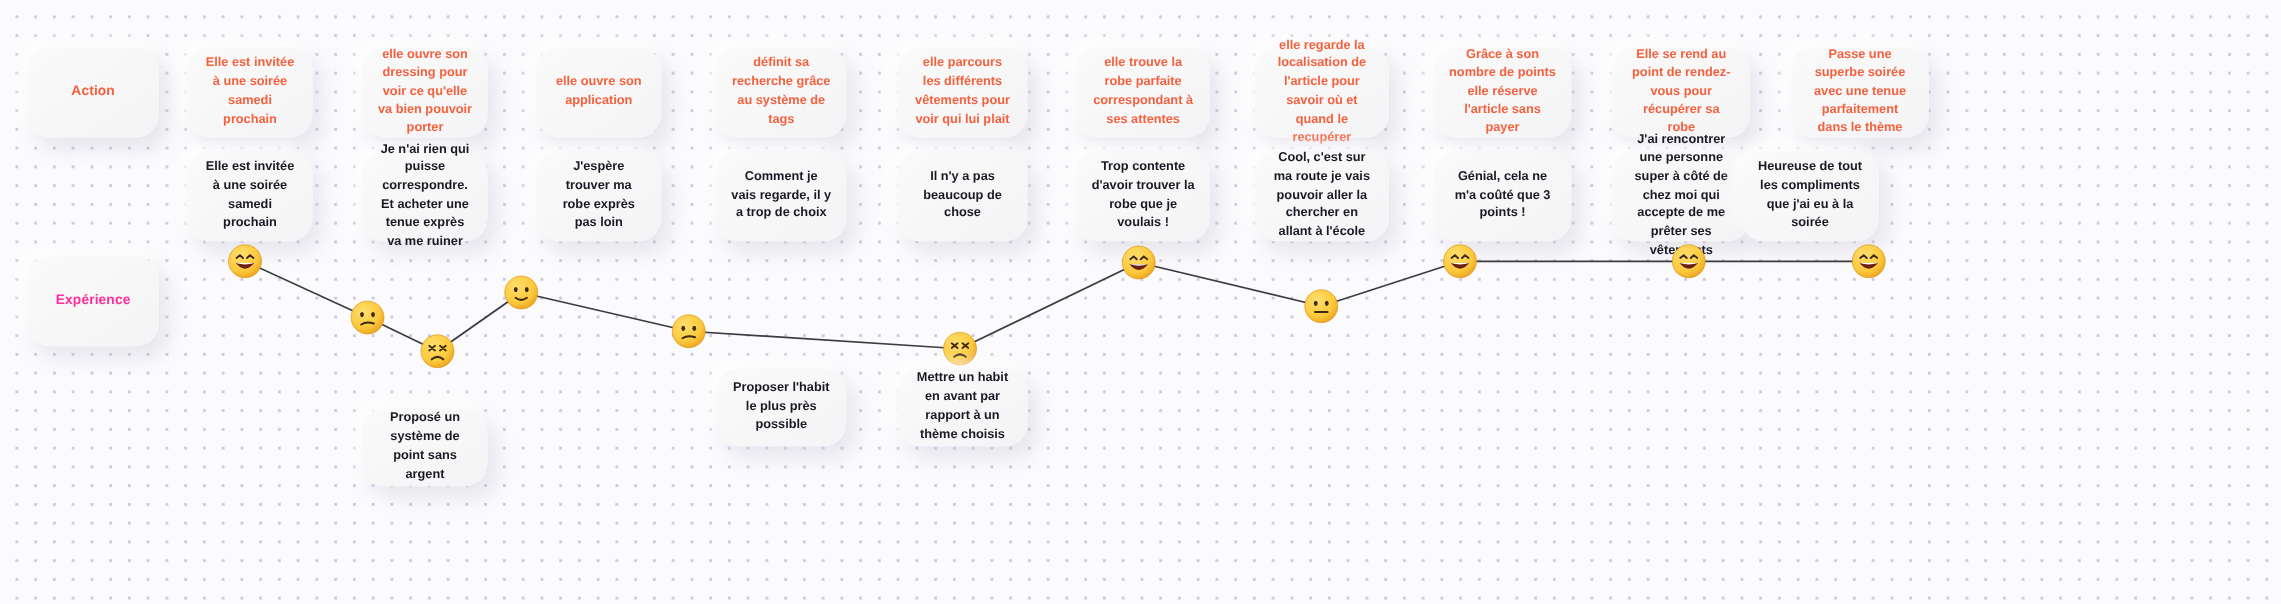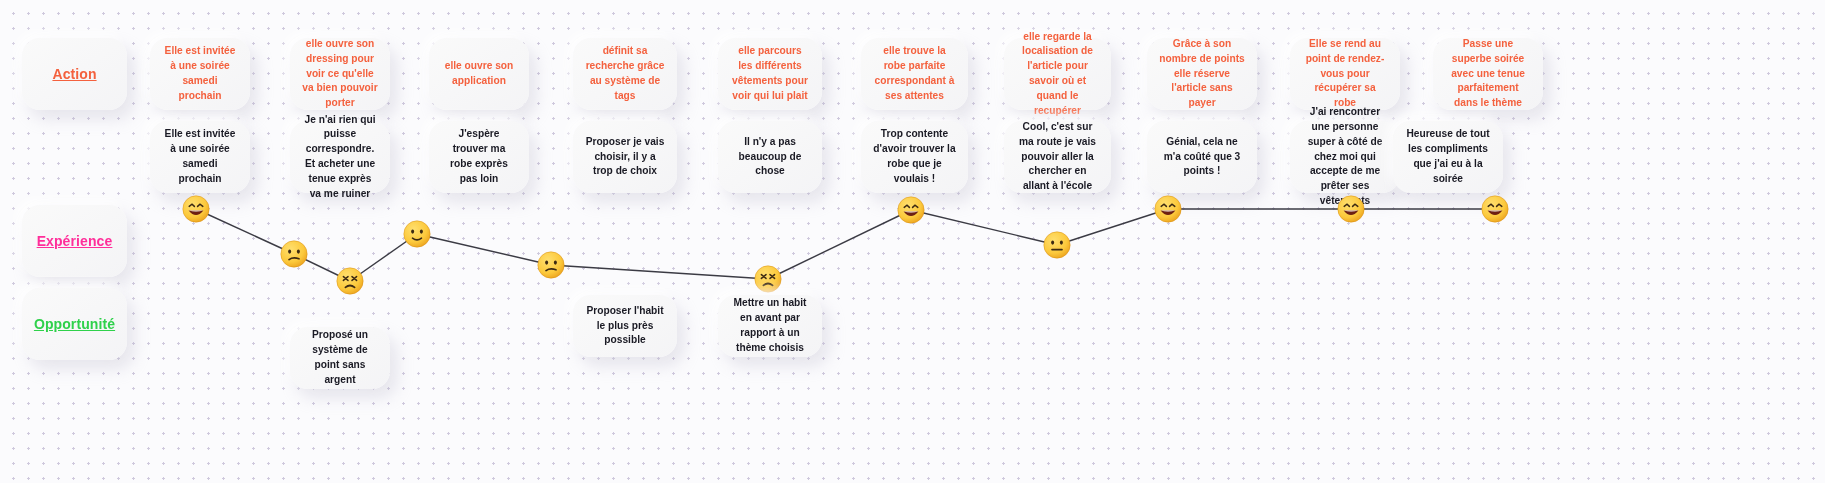--- a/index.html
+++ b/index.html
@@ -38,24 +38,23 @@
     text-align: center;
     padding: 6px 12px;
     line-height: 1.45;
   }
 
   
   .label-card {
     width: 105px;
     height: 72px;
     left: 22px;
-    font-size: 14px;
+    font-size: 11px;
     font-weight: 700;
     letter-spacing: 0.1px;
-    text-decoration: underline;
   }
   .label-action      { top: 38px;  color: #f4613e; }
   .label-pensees     { top: 121px; color: #5227f0; }
   .label-experience  { top: 205px; color: #ff2e9a; align-items: center; }
   .label-opportunite { top: 288px; color: #2fd14b; }
 
   
   .action-card {
     top: 38px;
     height: 72px;
@@ -113,23 +112,20 @@
 <body>
 
 <div id="board">
 
   <div class="card label-card label-action">
     <span>Action</span>
   </div>
   <div class="card label-card label-experience">
     <span>Expérience</span>
   </div>
-  <div class="card label-card label-opportunite">
-    <span>Opportunité</span>
-  </div>
 
   <div id="action-row">
       <div class="card action-card" style="left: 150px; width: 100px;">
         <span>Elle est invitée à une soirée samedi prochain</span>
       </div>
       <div class="card action-card" style="left: 290px; width: 100px;">
         <span>elle ouvre son dressing pour voir ce qu'elle va bien pouvoir porter</span>
       </div>
       <div class="card action-card" style="left: 429px; width: 100px;">
         <span>elle ouvre son application</span>
@@ -161,21 +157,21 @@
       <div class="card pensee-card" style="left: 150px; width: 100px;">
         <span>Elle est invitée à une soirée samedi prochain</span>
       </div>
       <div class="card pensee-card" style="left: 290px; width: 100px;">
         <span>Je n'ai rien qui puisse correspondre. Et acheter une tenue exprès va me ruiner</span>
       </div>
       <div class="card pensee-card" style="left: 429px; width: 100px;">
         <span>J'espère trouver ma robe exprès pas loin</span>
       </div>
       <div class="card pensee-card" style="left: 573px; width: 104px;">
-        <span>Proposer je vais choisir, il y a trop de choix</span>
+        <span>Comment je vais regarde, il y a trop de choix</span>
       </div>
       <div class="card pensee-card" style="left: 718px; width: 104px;">
         <span>Il n'y a pas beaucoup de chose</span>
       </div>
       <div class="card pensee-card" style="left: 861px; width: 107px;">
         <span>Trop contente d'avoir trouver la robe que je voulais !</span>
       </div>
       <div class="card pensee-card" style="left: 1004px; width: 107px;">
         <span>Cool, c'est sur ma route je vais pouvoir aller la chercher en allant à l'école</span>
       </div>

